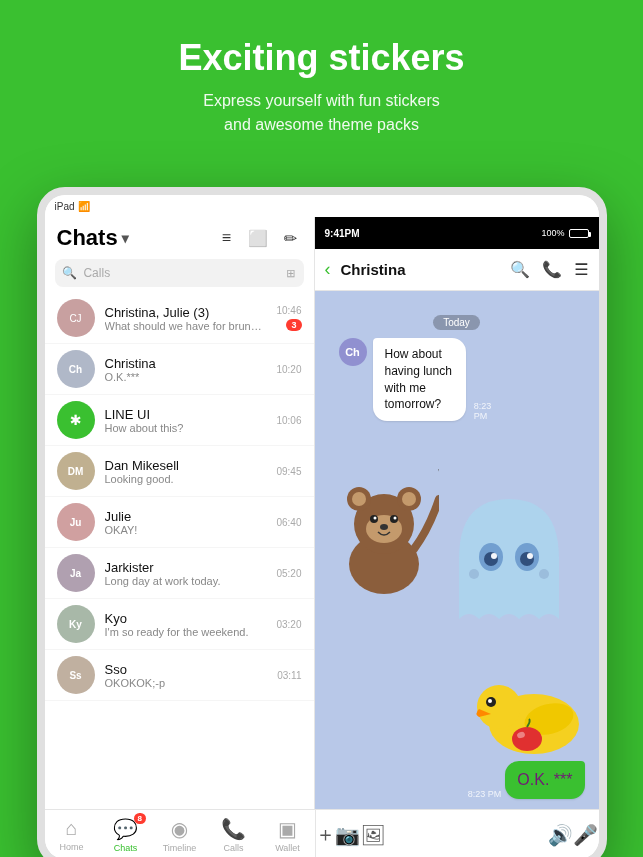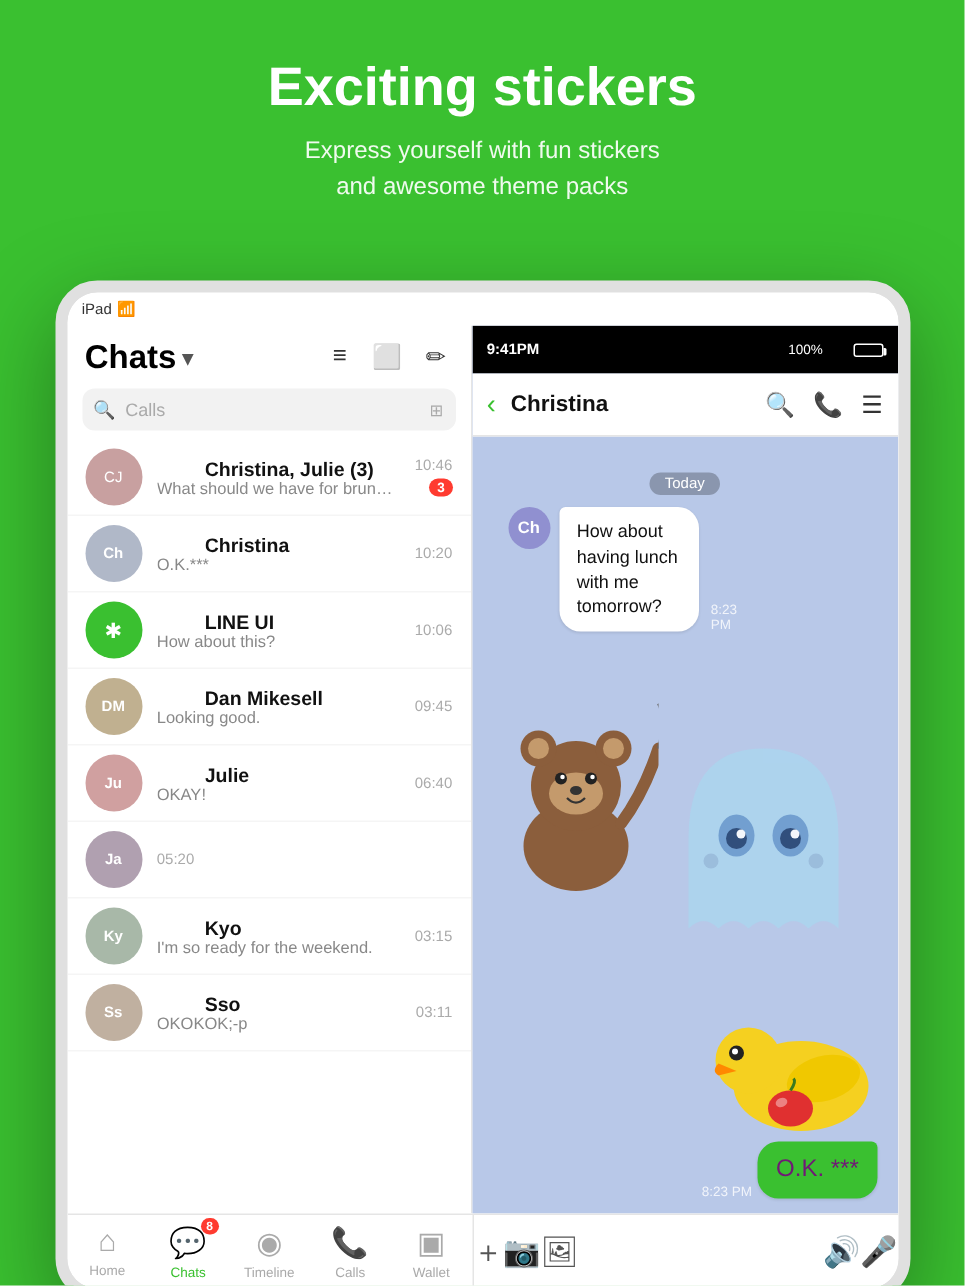--- a/index.html
+++ b/index.html
@@ -150,26 +150,25 @@
       overflow: hidden;
       background: #ddd;
       display: flex;
       align-items: center;
       justify-content: center;
       font-size: 18px;
     }
     .chat-info { flex: 1; min-width: 0; }
     .chat-name {
       font-size: 13px;
-      font-weight: 700;
+      font-weight: 400;
       color: #111;
       white-space: nowrap;
       overflow: hidden;
       text-overflow: ellipsis;
-      margin-left: 32px;
     }
     .chat-preview {
       font-size: 11px;
       color: #888;
       white-space: nowrap;
       overflow: hidden;
       text-overflow: ellipsis;
     }
     .chat-meta {
       display: flex;
@@ -235,21 +234,21 @@
       background: #000;
       height: 32px;
       display: flex;
       align-items: center;
       justify-content: space-between;
       padding: 0 10px;
       font-size: 9px;
       color: #fff;
     }
     .chat-status-bar-time { font-weight: 600; font-size: 10px; }
-    .chat-status-bar-right { display: flex; align-items: center; gap: 20px; font-size: 9px; }
+    .chat-status-bar-right { display: flex; align-items: center; gap: 4px; font-size: 9px; }
     .battery-bar {
       width: 20px; height: 9px; border: 1px solid #fff; border-radius: 2px; position: relative;
       display: inline-block;
     }
     .battery-bar::after {
       content: ''; position: absolute; right: -3px; top: 2px;
       width: 2px; height: 5px; background: #fff; border-radius: 0 1px 1px 0;
     }
     .battery-fill { height: 100%; width: 95%; background: #fff; border-radius: 1px; }
 
@@ -498,33 +497,37 @@
               <div class="chat-name">Julie</div>
               <div class="chat-preview">OKAY!</div>
             </div>
             <div class="chat-meta">
               <span class="chat-time">06:40</span>
             </div>
           </div>
 
           <div class="chat-item">
             <div class="chat-avatar" style="background:#b0a0b0; font-size:10px; color:#fff; font-weight:bold;">Ja</div>
+            <div class="chat-info">
+              <div class="chat-name">Jarkister</div>
+              <div class="chat-preview">Long day at work today.</div>
+            </div>
             <div class="chat-meta">
               <span class="chat-time">05:20</span>
             </div>
           </div>
 
           <div class="chat-item">
             <div class="chat-avatar" style="background:#a8b8a8; font-size:10px; color:#fff; font-weight:bold;">Ky</div>
             <div class="chat-info">
               <div class="chat-name">Kyo</div>
               <div class="chat-preview">I'm so ready for the weekend.</div>
             </div>
             <div class="chat-meta">
-              <span class="chat-time">03:15</span>
+              <span class="chat-time">03:20</span>
             </div>
           </div>
 
           <div class="chat-item">
             <div class="chat-avatar" style="background:#c0b0a0; font-size:10px; color:#fff; font-weight:bold;">Ss</div>
             <div class="chat-info">
               <div class="chat-name">Sso</div>
               <div class="chat-preview">OKOKOK;-p</div>
             </div>
             <div class="chat-meta">

